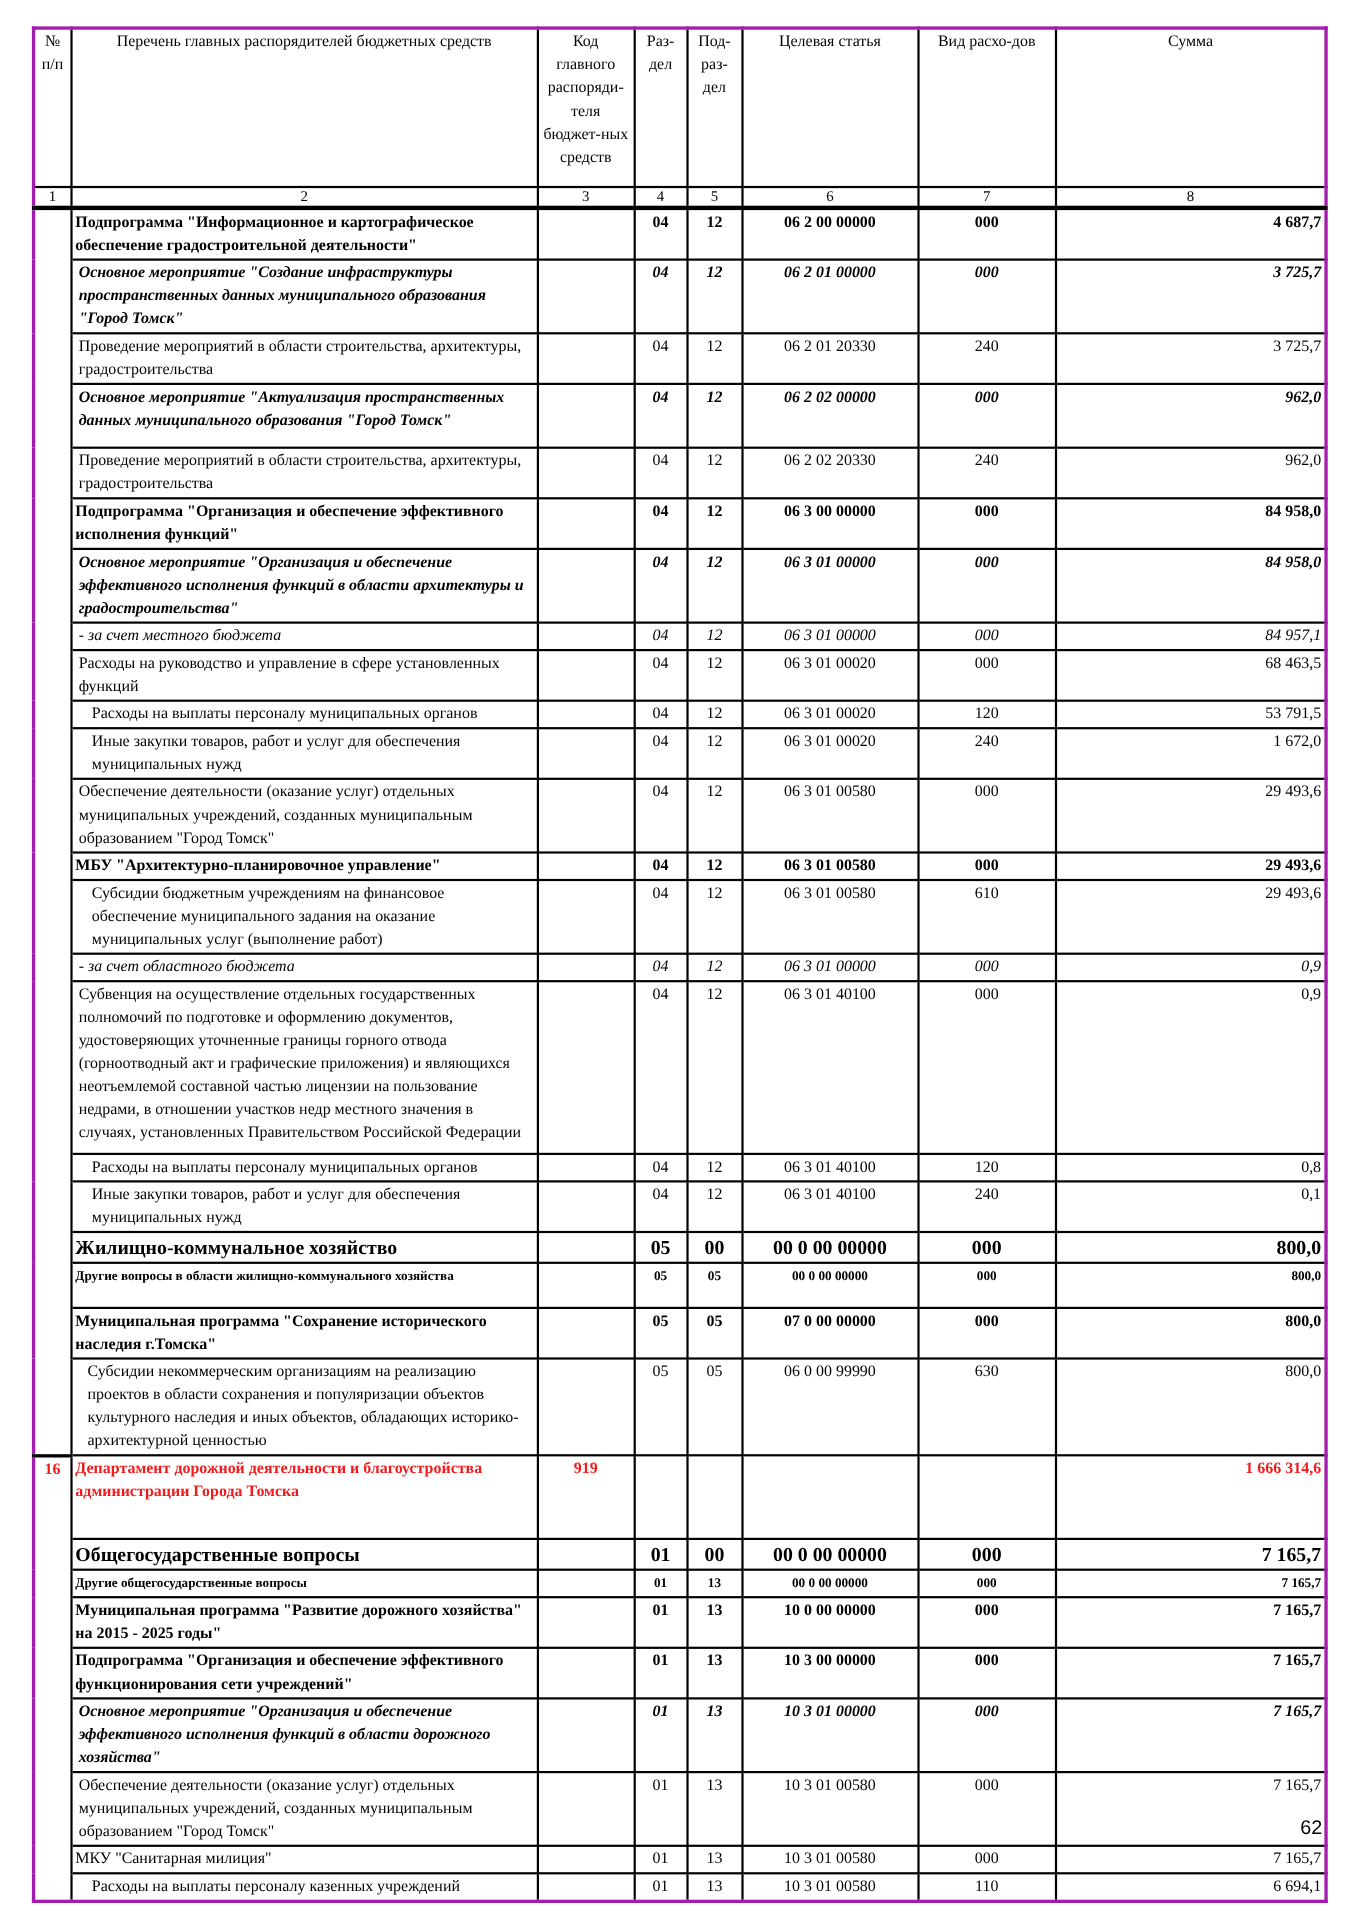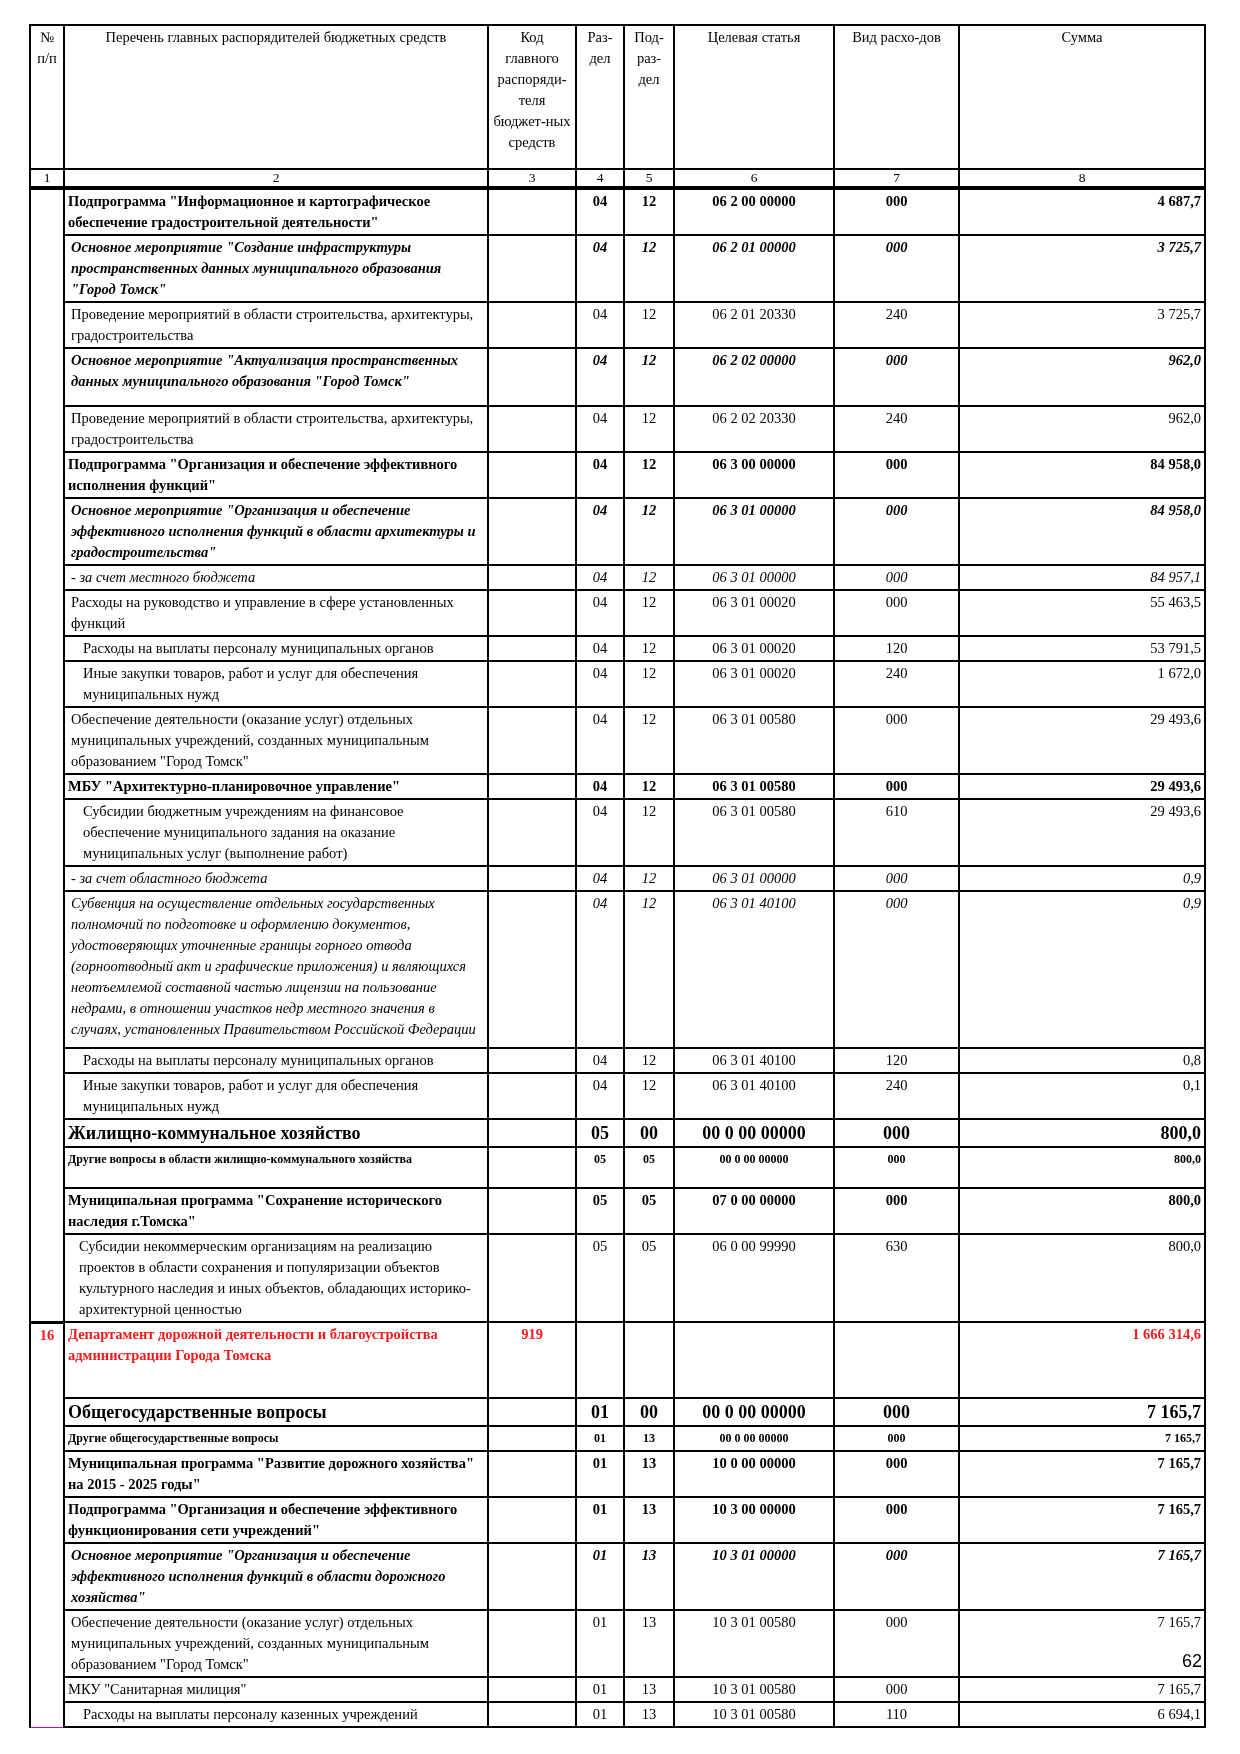--- a/index.html
+++ b/index.html
@@ -1,20 +1,20 @@
 <!DOCTYPE html>
 <html><head>
 <meta charset="utf-8">
 <style>
   html, body { margin: 0; padding: 0; background: #ffffff; }
   body { width: 1240px; height: 1754px; position: relative; overflow: hidden;
          font-family: "Liberation Serif", "DejaVu Serif", serif; color: #000; }
   #sheet { position: absolute; left: 29px; top: 24px; width: 1175px; }
   table.budget { border-collapse: collapse; table-layout: fixed; width: 1175px;
-                 border: 1px solid #a21caf; }
+                 border: 3px solid #a21caf; }
   table.budget td, table.budget th { border: 2px solid #000; padding: 1px 3px;
                  vertical-align: top; font-size: 14.5px; line-height: 21px;
                  overflow: hidden; }
   th { font-weight: normal; text-align: center; font-size: 13.5px; line-height: 19px; }
   tr.hdr th { height: 140px; }
   tr.nums td { text-align: center; font-size: 13.5px; line-height: 16px; padding: 0; }
   tr.nums { border-bottom: 4px solid #000; }
   td.c1 { border-top: none !important; border-bottom: none !important; text-align: center; }
   td.name { text-align: left; }
   td.code, td.r, td.p, td.t, td.v { text-align: center; }
@@ -153,21 +153,21 @@
           <td class="sum">84 957,1</td>
         </tr>
         <tr class="normal" style="height: 39px;">
           <td class="c1"></td>
           <td class="name indent1">Расходы на руководство и управление в сфере установленных функций</td>
           <td class="code"></td>
           <td class="r">04</td>
           <td class="p">12</td>
           <td class="t">06 3 01 00020</td>
           <td class="v">000</td>
-          <td class="sum">55 463,5</td>
+          <td class="sum">68 463,5</td>
         </tr>
         <tr class="normal" style="height: 19px;">
           <td class="c1"></td>
           <td class="name indent3">Расходы на выплаты персоналу муниципальных органов</td>
           <td class="code"></td>
           <td class="r">04</td>
           <td class="p">12</td>
           <td class="t">06 3 01 00020</td>
           <td class="v">120</td>
           <td class="sum">53 791,5</td>
@@ -215,21 +215,21 @@
         <tr class="italic" style="height: 19px;">
           <td class="c1"></td>
           <td class="name indent1">- за счет областного бюджета</td>
           <td class="code"></td>
           <td class="r">04</td>
           <td class="p">12</td>
           <td class="t">06 3 01 00000</td>
           <td class="v">000</td>
           <td class="sum">0,9</td>
         </tr>
-        <tr class="normal" style="height: 157px; font-style: italic;">
+        <tr class="normal" style="height: 157px;">
           <td class="c1"></td>
           <td class="name indent1">Субвенция на осуществление отдельных государственных полномочий по подготовке и оформлению документов, удостоверяющих уточненные границы горного отвода (горноотводный акт и графические приложения) и являющихся неотъемлемой составной частью лицензии на пользование недрами, в отношении участков недр местного значения в случаях, установленных Правительством Российской Федерации</td>
           <td class="code"></td>
           <td class="r">04</td>
           <td class="p">12</td>
           <td class="t">06 3 01 40100</td>
           <td class="v">000</td>
           <td class="sum">0,9</td>
         </tr>
         <tr class="normal" style="height: 19px;">

